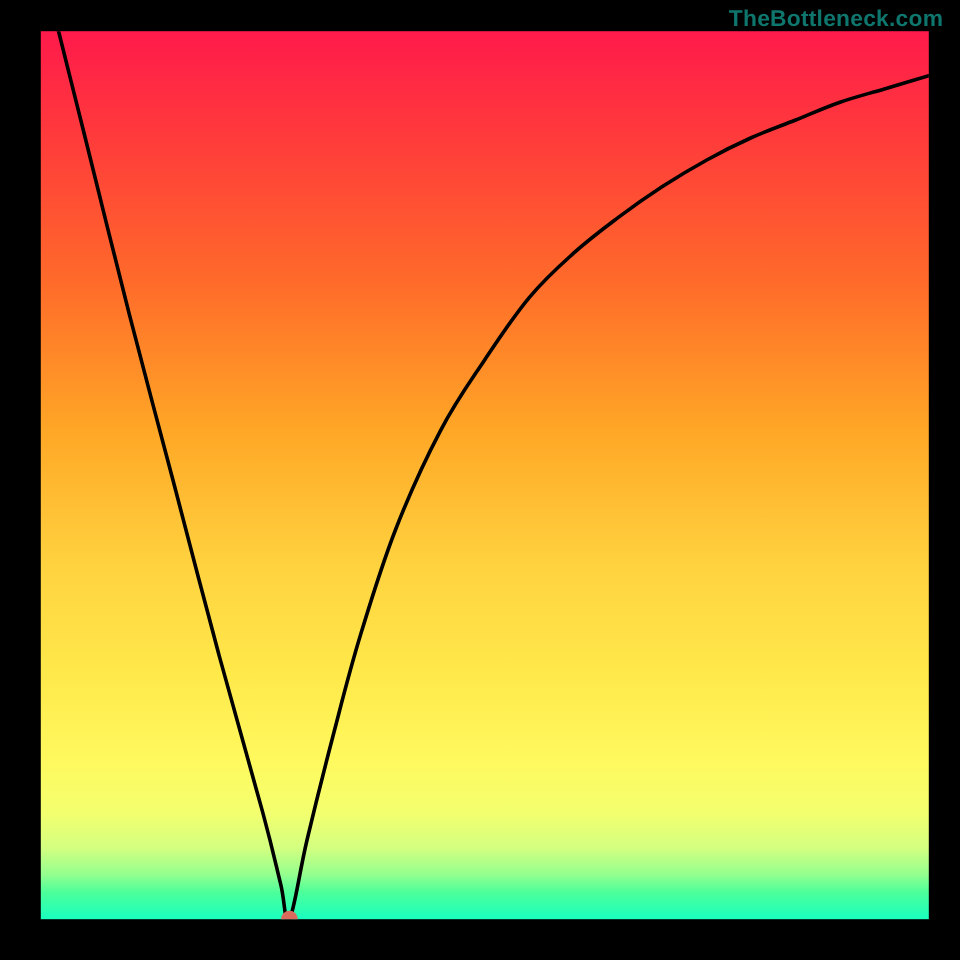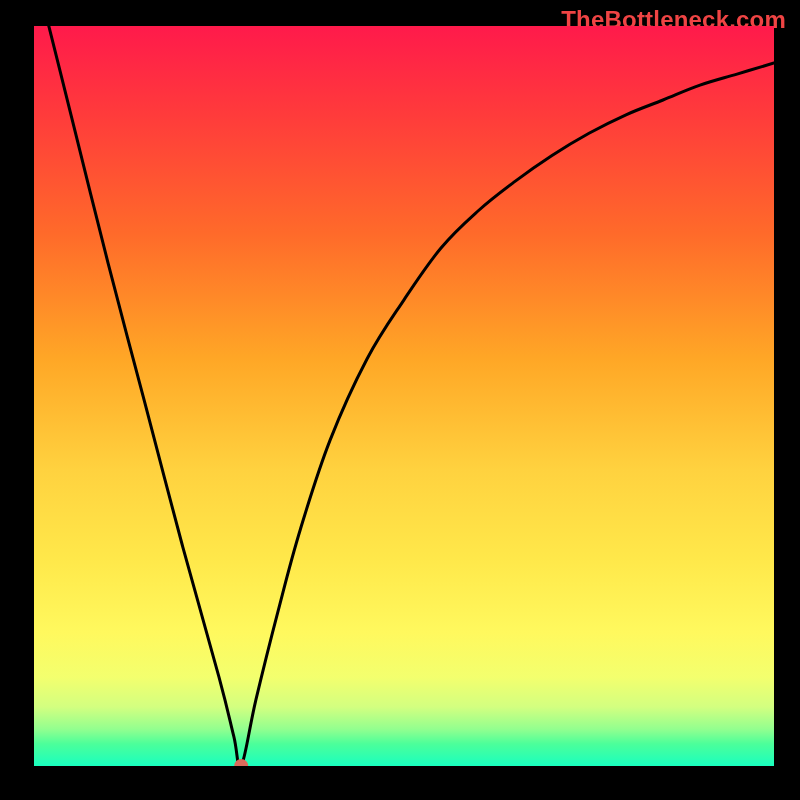--- a/index.html
+++ b/index.html
@@ -43,23 +43,23 @@
     left: 0;
     top: 0;
     width: 740px;
     height: 740px;
     display: block;
   }
   .watermark {
     position: absolute;
     top: 6px;
     right: 14px;
-    font-size: 24px;
+    font-size: 19px;
     font-weight: 600;
-    color: #ef4444;
+    color: #0f766e;
     letter-spacing: 0.2px;
     user-select: none;
   }
 </style>
 </head>
 <body>
 
 <div class="frame">
   <div class="watermark">TheBottleneck.com</div>
   <div class="plot-area">

